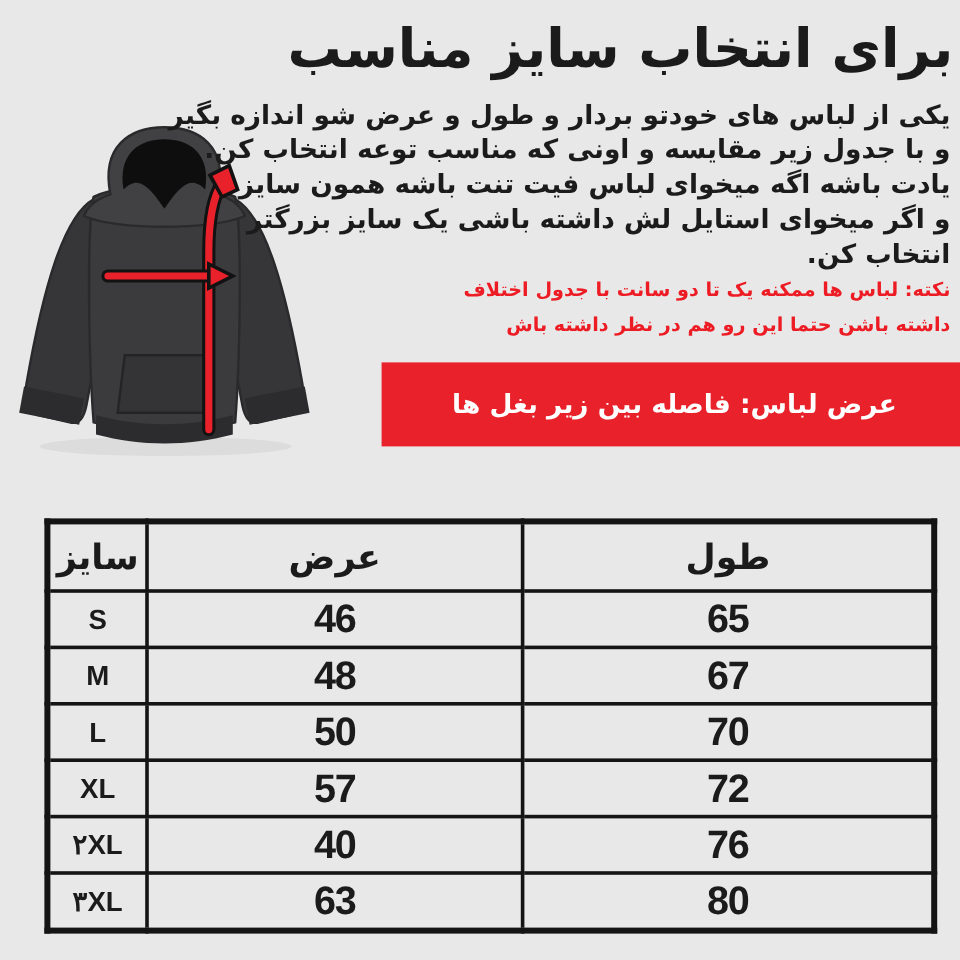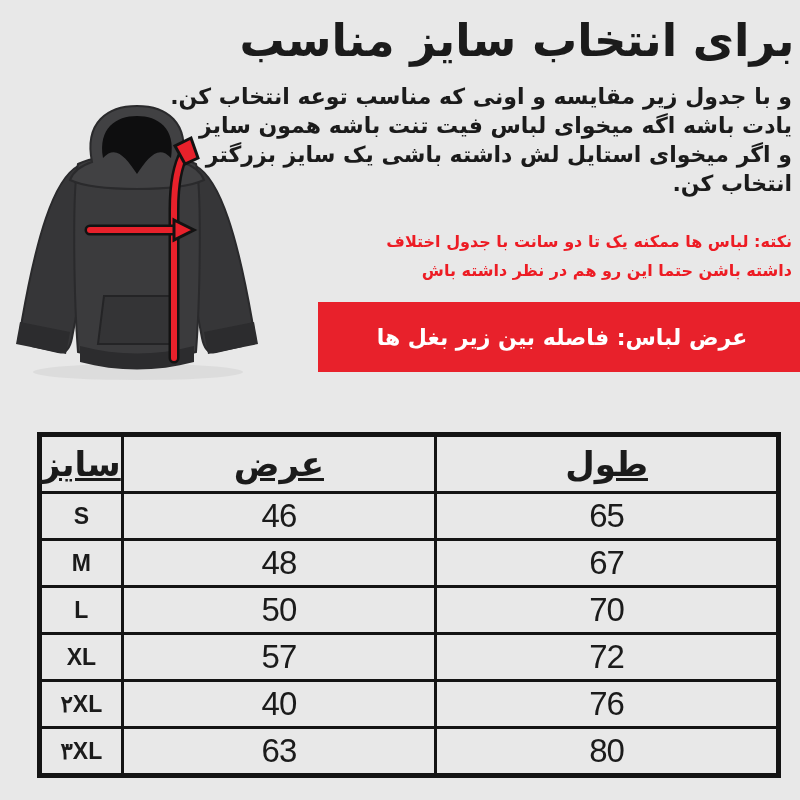--- a/index.html
+++ b/index.html
@@ -49,33 +49,33 @@
     border-collapse:collapse;
     border:5px solid #141414;
     table-layout:fixed;
   }
   .size-table th,.size-table td{
     border:3px solid #141414;
     text-align:center;vertical-align:middle;
     padding:0;color:#1b1b1b;
   }
   .size-table th{
-    height:54px;font-size:34px;font-weight:bold;direction:rtl;text-decoration:underline;
+    height:54px;font-size:29px;font-weight:bold;direction:rtl;
   }
   .size-table td{height:44px;}
   .col-size{width:11.2%;}
   .col-width{width:42.4%;}
   .col-length{width:46.4%;}
   td.cell-size{
     font-family:"Liberation Sans", sans-serif;
     font-size:23px;font-weight:bold;
   }
   td.cell-num{
     font-family:"Liberation Sans", sans-serif;
-    font-size:33px;font-weight:normal;letter-spacing:-1px;border-radius:21px;
+    font-size:33px;font-weight:bold;letter-spacing:-1px;border-radius:21px;
   }
 </style>
 </head>
 <body>
 
 <div class="canvas">
 
   <div class="title">برای انتخاب سایز مناسب</div>
 
   <div class="hoodie-wrap">
@@ -107,20 +107,21 @@
       <path d="M 166,258 L 166,110 C 166,80 170,64 177,52" fill="none" stroke="#e8212b" stroke-width="6" stroke-linecap="round"></path>
       <path d="M 177,64 L 167,46 L 183,38 L 190,58 Z" fill="#e8212b" stroke="#121212" stroke-width="3"></path>
 
       <path d="M 82,130 L 168,130" fill="none" stroke="#121212" stroke-width="11" stroke-linecap="round"></path>
       <path d="M 82,130 L 168,130" fill="none" stroke="#e8212b" stroke-width="6" stroke-linecap="round"></path>
       <path d="M 166,120 L 186,130 L 166,140 Z" fill="#e8212b" stroke="#121212" stroke-width="3"></path>
     </svg>
   </div>
 
   <div class="intro">
+      <div>یکی از لباس های خودتو بردار و طول و عرض شو اندازه بگیر</div>
       <div>و با جدول زیر مقایسه و اونی که مناسب توعه انتخاب کن.</div>
       <div>یادت باشه اگه میخوای لباس فیت تنت باشه همون سایز</div>
       <div>و اگر میخوای استایل لش داشته باشی یک سایز بزرگتر</div>
       <div>انتخاب کن.</div>
     </div>
 
   <div class="note">
       <div>نکته: لباس ها ممکنه یک تا دو سانت با جدول اختلاف</div>
       <div>داشته باشن حتما این رو هم در نظر داشته باش</div>
     </div>

